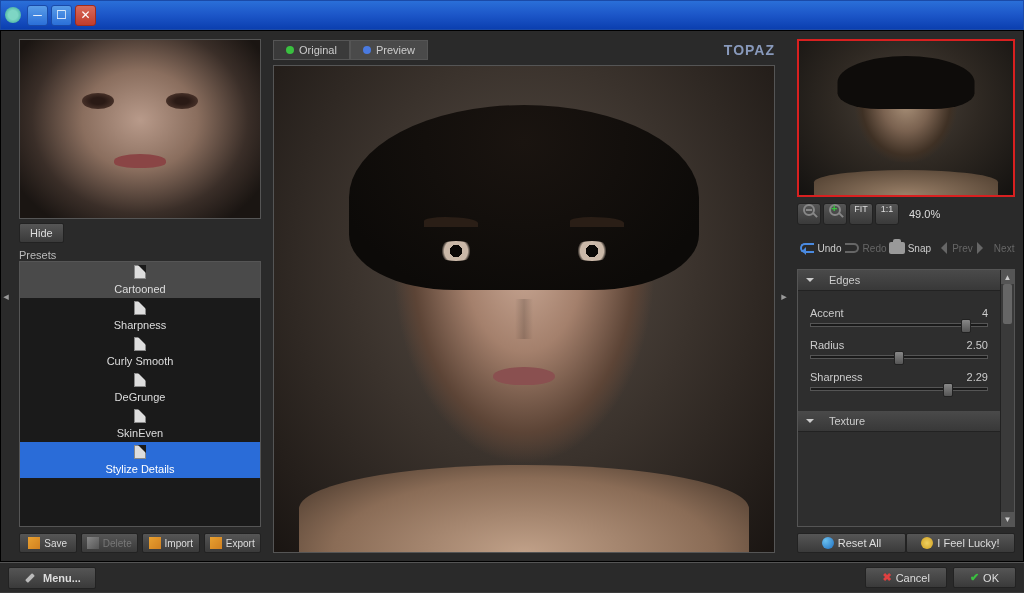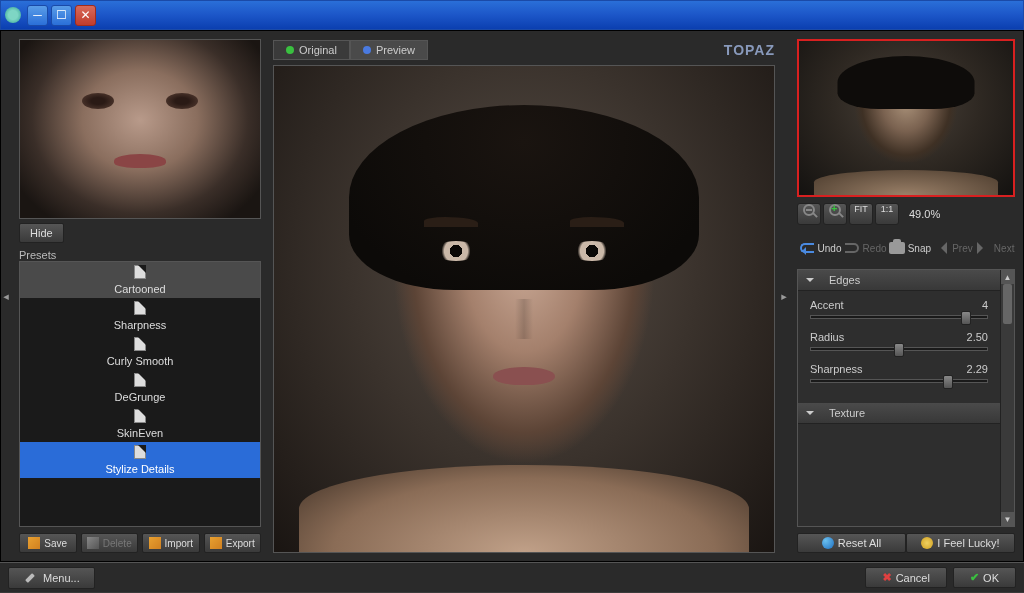--- a/index.html
+++ b/index.html
@@ -243,39 +243,39 @@
 .scroll-thumb { position:absolute; top:14px; left:2px; right:2px; height:40px; background:#666; border-radius:2px; cursor:pointer; }
 .section-header {
   background: linear-gradient(to bottom,#4a4a4a,#383838);
   padding: 4px 8px;
   display:flex;align-items:flex-end;gap:15px;
   cursor:pointer;
   border-bottom:1px solid #222;
 }
 .chev { width:0;height:0;border:4px solid transparent;border-top-color:#ccc;margin-top:3px; }
 .slider-group { padding: 8px 12px; }
-.slider-row { margin-bottom: 12px; }
+.slider-row { margin-bottom: 12px; margin-top: 8px; }
 .slider-labels { display:flex;justify-content:space-between;margin-bottom:4px;color:#ccc; }
 .slider-track { height:4px;background:#1a1a1a;border:1px solid #555;position:relative;cursor:pointer; }
 .slider-handle { position:absolute;top:-5px;width:10px;height:14px;background:linear-gradient(to bottom,#888,#555);border:1px solid #222;border-radius:2px;transform:translateX(-50%); cursor:pointer; }
 
 .bottom-btns { display:flex; margin-top:6px; }
 .bottom-btns .btn { flex:1; justify-content:center; }
 .globe-icon { width:12px;height:12px;border-radius:50%;background:radial-gradient(circle at 30% 30%,#6ac0f0,#2070c0); }
 .lucky-icon { width:12px;height:12px;background:radial-gradient(circle,#f0d060,#d0a020);border-radius:50%; }
 
 .footer {
   height: 30px;
   background: #2a2a2a;
   border-top: 1px solid #555;
   display:flex;align-items:center;
   padding: 0 8px;
   gap: 8px;
 }
-.menu-btn { display:flex;align-items:center;gap:6px;background:linear-gradient(to bottom,#555,#3a3a3a);border:1px solid #222;padding:3px 14px;cursor:pointer;color:#ddd;border-radius:2px; }
+.menu-btn { display:flex;align-items:center;gap:6px;background:linear-gradient(to bottom,#555,#3a3a3a);border:1px solid #222;padding:3px 14px;cursor:pointer;color:#ddd;border-radius:2px;font-weight:bold; }
 .wrench { width:14px;height:14px;position:relative; }
 .wrench::before{content:'';position:absolute;width:10px;height:4px;background:#bbb;transform:rotate(-45deg);top:5px;left:2px;border-radius:1px;}
 .footer-right { margin-left:auto; display:flex; gap:6px; }
 .footer-right .btn { padding:3px 16px; }
 .x-icon{color:#e04040;font-weight:bold;}
 .check-icon{color:#3ac040;font-weight:bold;}
 
 .portrait-sm {
   position:absolute; inset:0;
   background: radial-gradient(ellipse 70% 85% at 50% 40%, #4a423a 0%, #2e2822 50%, #141210 100%);

